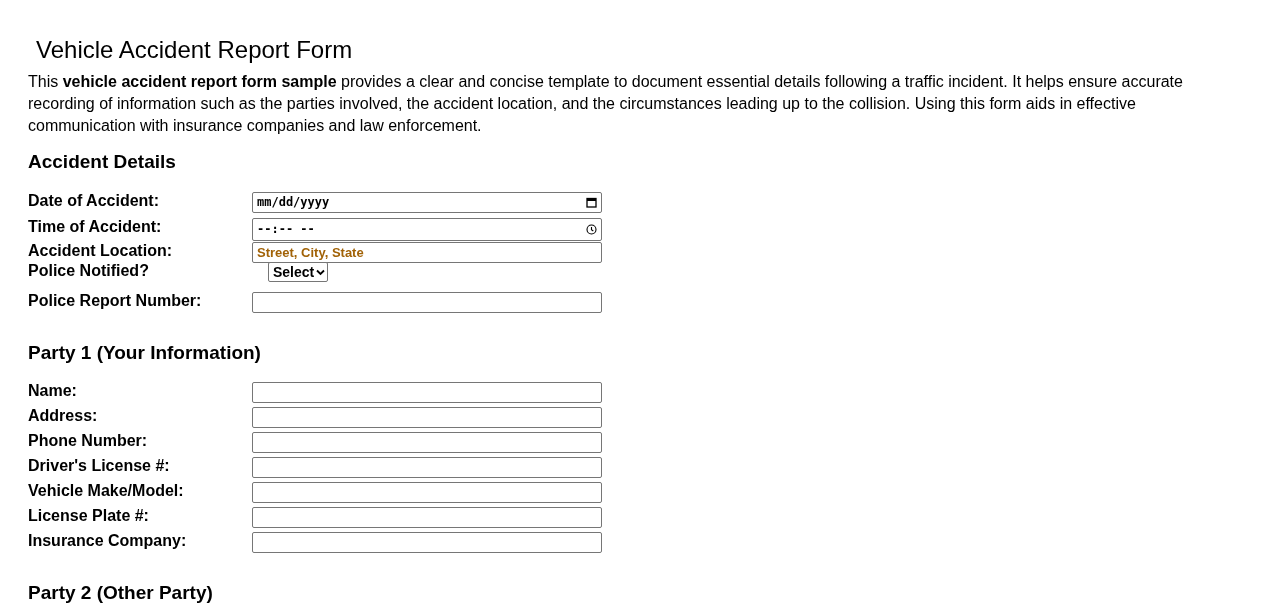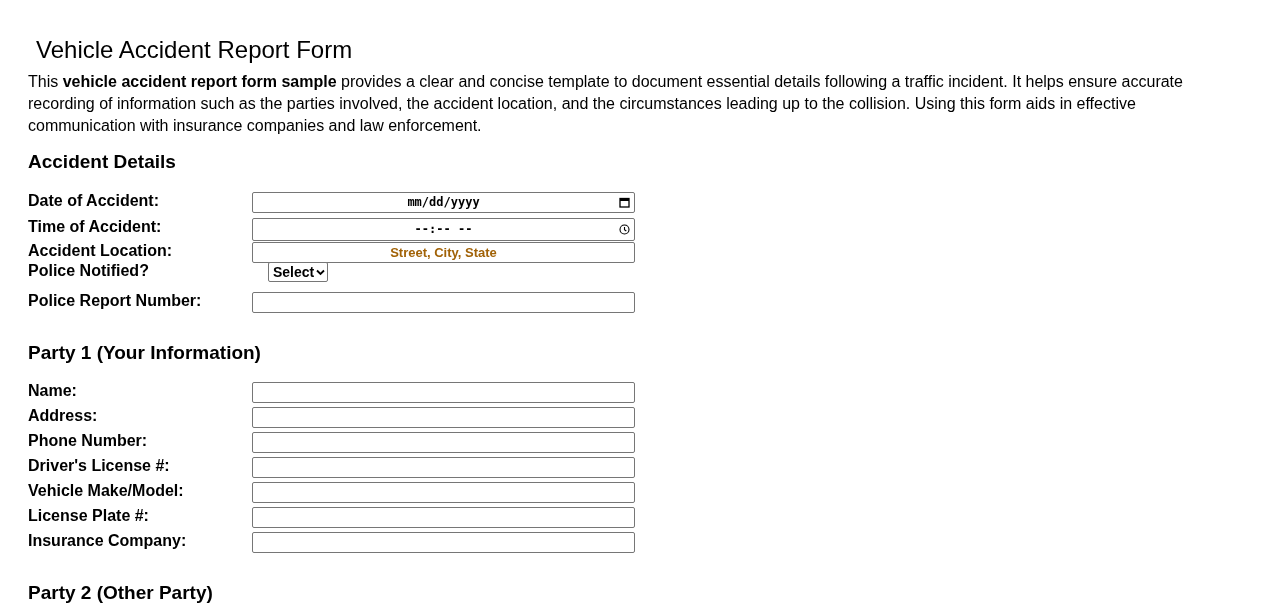--- a/index.html
+++ b/index.html
@@ -18,24 +18,24 @@
       font-size: 16px; line-height: 22px; margin: 0;
     }
     .section-title {
       position: absolute; left: 28px; font-size: 19px; font-weight: bold; margin: 0; line-height: 22px;
     }
     .row { position: absolute; left: 28px; height: 22px; width: 600px; font-weight: bold; }
     .row label {
       position: absolute; left: 0; top: 0; font-size: 16px; line-height: 18px;
     }
     .field {
-      position: absolute; left: 224px; top: 0; width: 383px; height: 21px;
+      position: absolute; left: 224px; top: 0; width: 350px; height: 21px;
       border: 1px solid #767676; border-radius: 2px; box-sizing: border-box;
       background: #fff; font-size: 13px; line-height: 19px; padding: 0 4px;
-      font-family: "Liberation Sans", sans-serif; color: #000; text-align: center;
+      font-family: "Liberation Sans", sans-serif; color: #000;
     }
     .field.mono { font-family: "DejaVu Sans Mono", monospace; font-size: 12px; }
     .field .ph { color: #a16207; }
     .field .trail-icon {
       position: absolute; right: 4px; top: 4px; width: 11px; height: 11px;
     }
     .select {
       position: absolute; left: 224px; top: 0; height: 20px;
       border: 1px solid #767676; border-radius: 2px; box-sizing: border-box;
       font-size: 14px; line-height: 18px; padding: 0 2px 0 4px; background: #fff;

